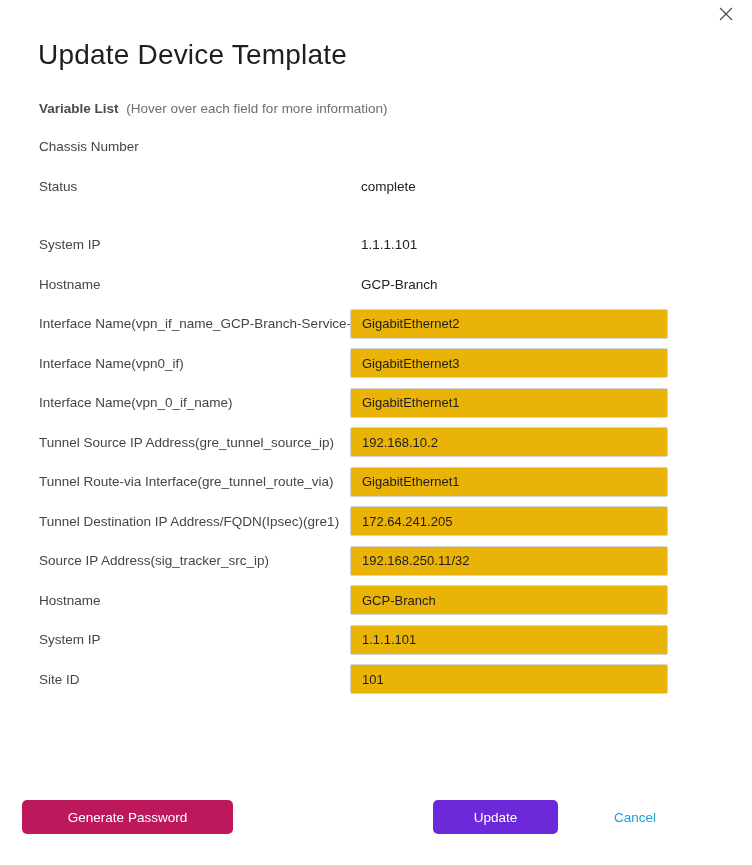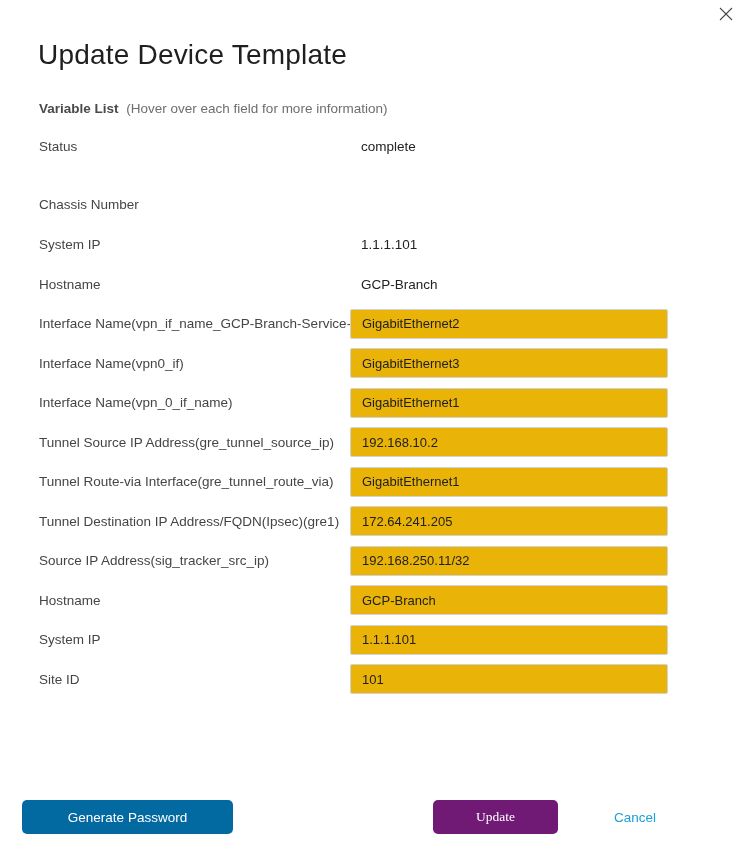--- a/index.html
+++ b/index.html
@@ -148,31 +148,31 @@
 
   <h1 class="dialog-title">Update Device Template</h1>
 
   <div class="section-header">
     <span class="section-heading">Variable List</span>
     <span class="section-hint">(Hover over each field for more information)</span>
   </div>
 
   <div class="rows">
     <div>
+  <div class="row static">
+    <div class="row-label">Chassis Number</div>
+    <div class="row-value"></div>
+  </div>
+
   <div class="row static gap-after">
     <div class="row-label">Status</div>
     <div class="row-value">complete</div>
   </div>
 
   <div class="row static">
-    <div class="row-label">Chassis Number</div>
-    <div class="row-value"></div>
-  </div>
-
-  <div class="row static">
     <div class="row-label">System IP</div>
     <div class="row-value">1.1.1.101</div>
   </div>
 
   <div class="row static">
     <div class="row-label">Hostname</div>
     <div class="row-value">GCP-Branch</div>
   </div>
 </div>
     <div>
@@ -223,18 +223,18 @@
   </div>
 
   <div class="row input-row">
     <div class="row-label">Site ID</div>
     <input class="row-input" type="text" value="101" style="">
   </div>
 </div>
   </div>
 
   <div class="footer">
-    <button class="btn btn-generate" style="background: #0369a1; text-align: right;">Generate Password</button>
-    <button class="btn btn-update" style="background: #701a75; font-family: Liberation Serif, serif;">Update</button>
+    <button class="btn btn-generate" style="background: #be185d; text-align: right;">Generate Password</button>
+    <button class="btn btn-update" style="background: #6d28d9;">Update</button>
     <button class="link-cancel" style="color: rgb(27, 160, 215);">Cancel</button>
   </div>
 
 </div>
 
 </body></html>

